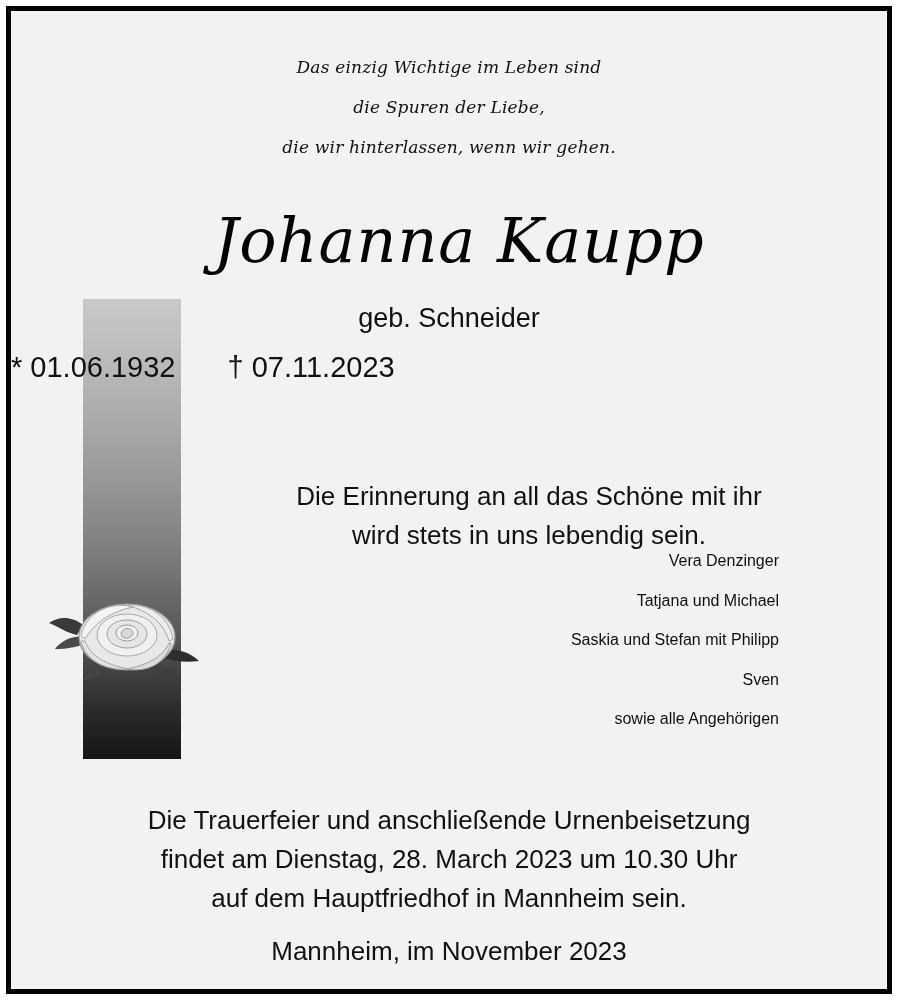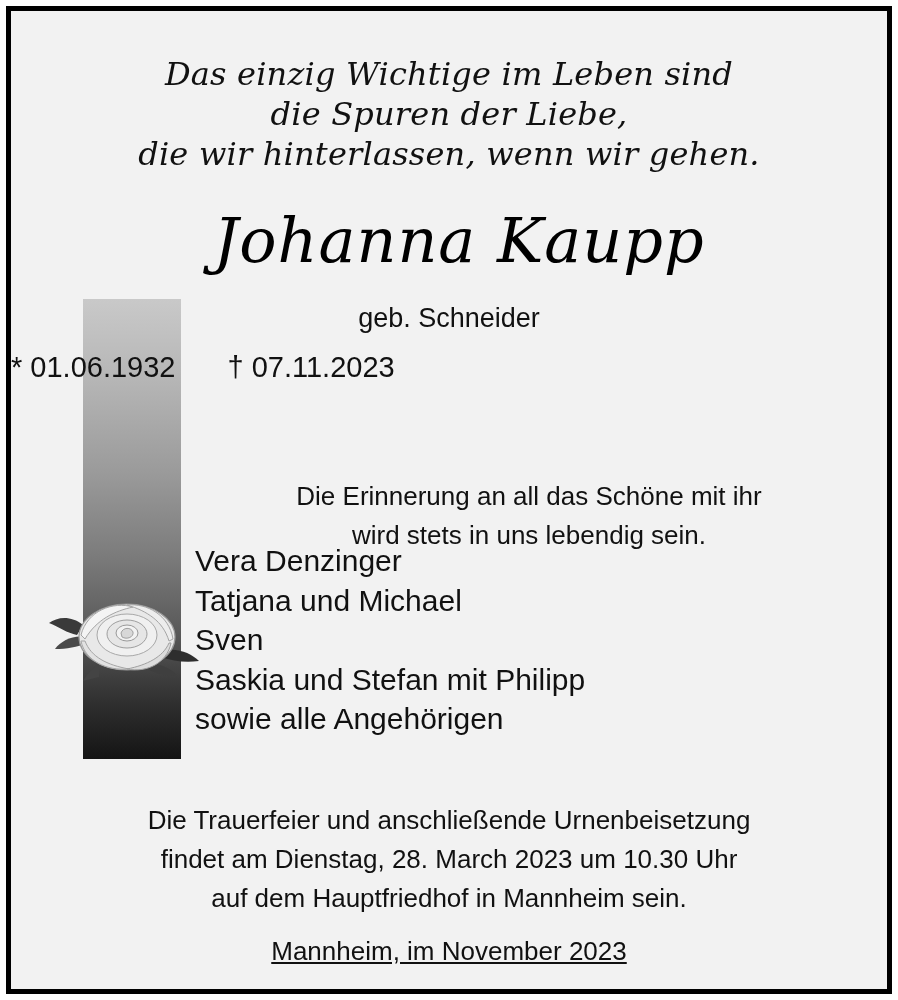--- a/index.html
+++ b/index.html
@@ -70,25 +70,24 @@
 
   
   .verse {
     position: absolute;
     left: 0;
     right: 0;
     top: 36px;
     text-align: center;
     font-family: "DejaVu Serif", serif;
     font-style: italic;
-    font-size: 32px;
+    font-size: 17px;
     line-height: 40px;
     color: #111111;
     letter-spacing: 0.2px;
-    margin-top: 7px;
   }
   .name {
     position: absolute;
     left: 0;
     right: 0;
     top: 192px;
     text-align: center;
     font-family: "DejaVu Serif", serif;
     font-style: italic;
     font-weight: normal;
@@ -123,25 +122,25 @@
     right: 30px;
     top: 430px;
     text-align: center;
     font-size: 26px;
     line-height: 39px;
     color: #111111;
     margin-top: 36px;
   }
   .mourners {
     position: absolute;
-    left: 184px;
+    left: 208px;
     top: 530px;
     width: 560px;
-    text-align: left;
-    font-size: 30px;
+    text-align: right;
+    font-size: 16px;
     line-height: 39.5px;
     color: #111111;
   }
   .mourners div { white-space: nowrap; }
   .funeral {
     position: absolute;
     left: 0;
     right: 0;
     top: 790px;
     text-align: center;
@@ -150,21 +149,20 @@
     color: #111111;
   }
   .place {
     position: absolute;
     left: 0;
     right: 0;
     top: 925px;
     text-align: center;
     font-size: 26px;
     color: #111111;
-    text-decoration: underline;
   }
 </style>
 </head>
 <body>
 
 <div class="page">
   <div class="border-outer"></div>
   <div class="content">
 
     <div class="motif">
@@ -205,22 +203,22 @@
     </div>
 
     <div class="memorial">
       <div>Die Erinnerung an all das Schöne mit ihr</div>
       <div>wird stets in uns lebendig sein.</div>
     </div>
 
     <div class="mourners">
       <div>Vera Denzinger</div>
       <div>Tatjana und Michael</div>
+      <div>Saskia und Stefan mit Philipp</div>
       <div>Sven</div>
-      <div>Saskia und Stefan mit Philipp</div>
       <div>sowie alle Angehörigen</div>
     </div>
 
     <div class="funeral">
       <div>Die Trauerfeier und anschließende Urnenbeisetzung</div>
       <div>findet am Dienstag, 28. March 2023 um 10.30 Uhr</div>
       <div>auf dem Hauptfriedhof in Mannheim sein.</div>
     </div>
 
     <div class="place">Mannheim, im November 2023</div>

